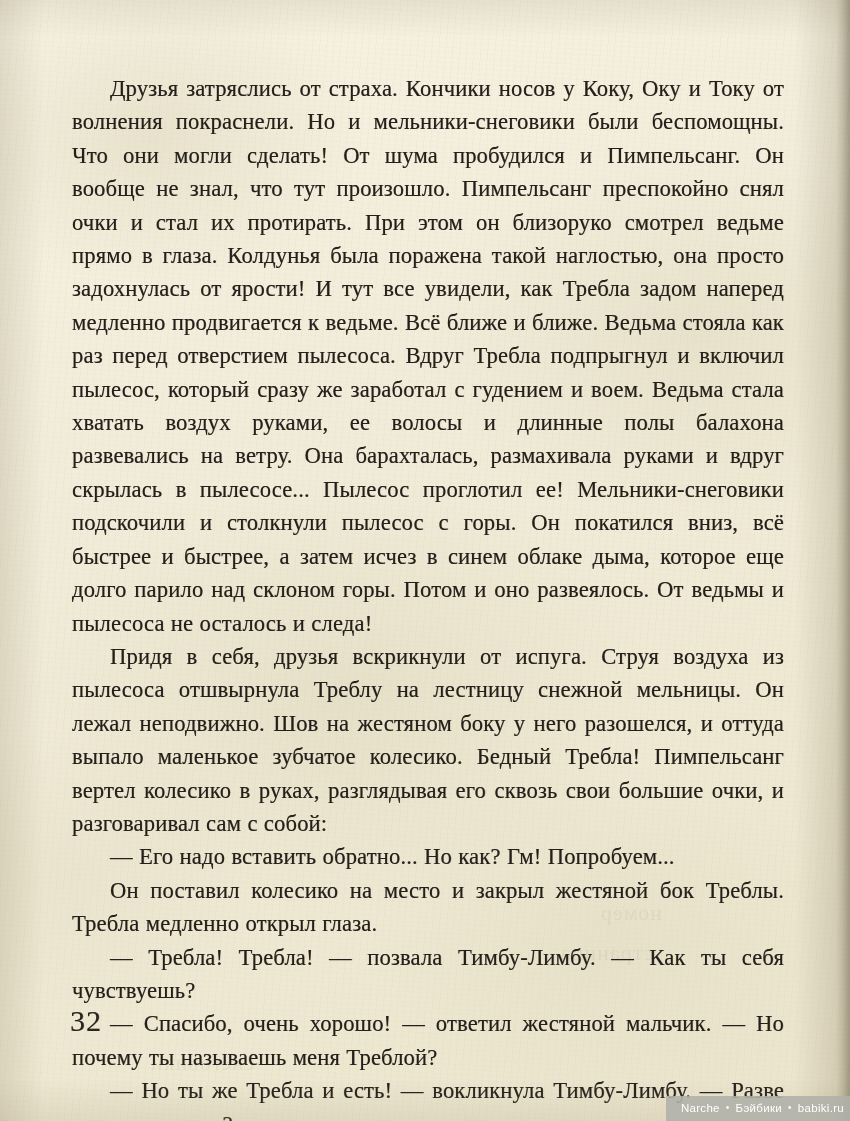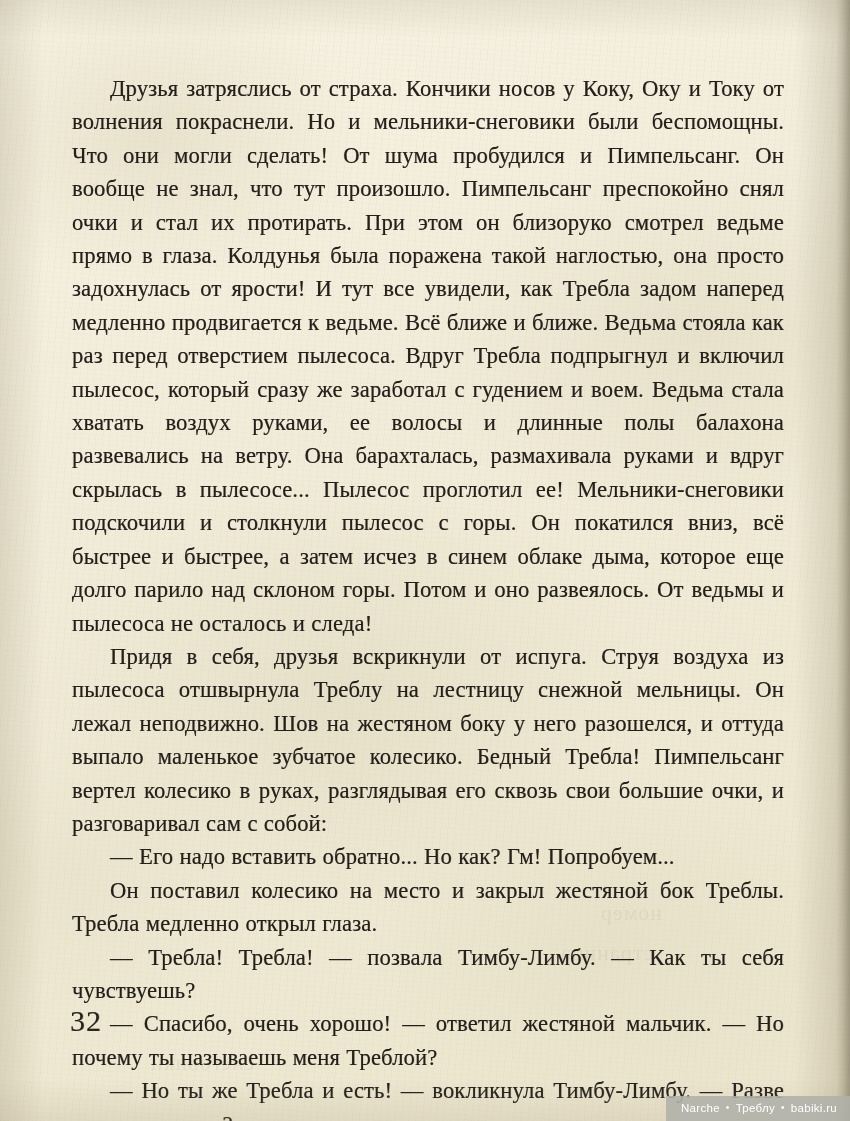--- a/index.html
+++ b/index.html
@@ -120,21 +120,21 @@
   }
 
   .watermark {
     position: absolute;
     right: 0;
     bottom: 0;
     z-index: 6;
     display: flex;
     align-items: center;
     gap: 6px;
-    padding: 7px 13px 7px 15px;
+    padding: 7px 6px 7px 15px;
     background: rgba(176,176,170,0.88);
     color: #ffffff;
     font-family: "Liberation Sans", "DejaVu Sans", sans-serif;
     font-size: 11.5px;
     letter-spacing: 0.3px;
     white-space: nowrap;
     line-height: 1;
     margin-left: 16px;
   }
 
@@ -171,18 +171,18 @@
   </div>
 
   <div class="page-number">32</div>
 
   <div class="page-vignette"></div>
   <div class="page-edge-right"></div>
 
   <div class="watermark">
     <span>Narche</span>
     <span class="sep">•</span>
-    <span>Треблу</span>
+    <span>Бэйбики</span>
     <span class="sep">•</span>
     <span>babiki.ru</span>
   </div>
 
 </div>
 
 </body></html>

